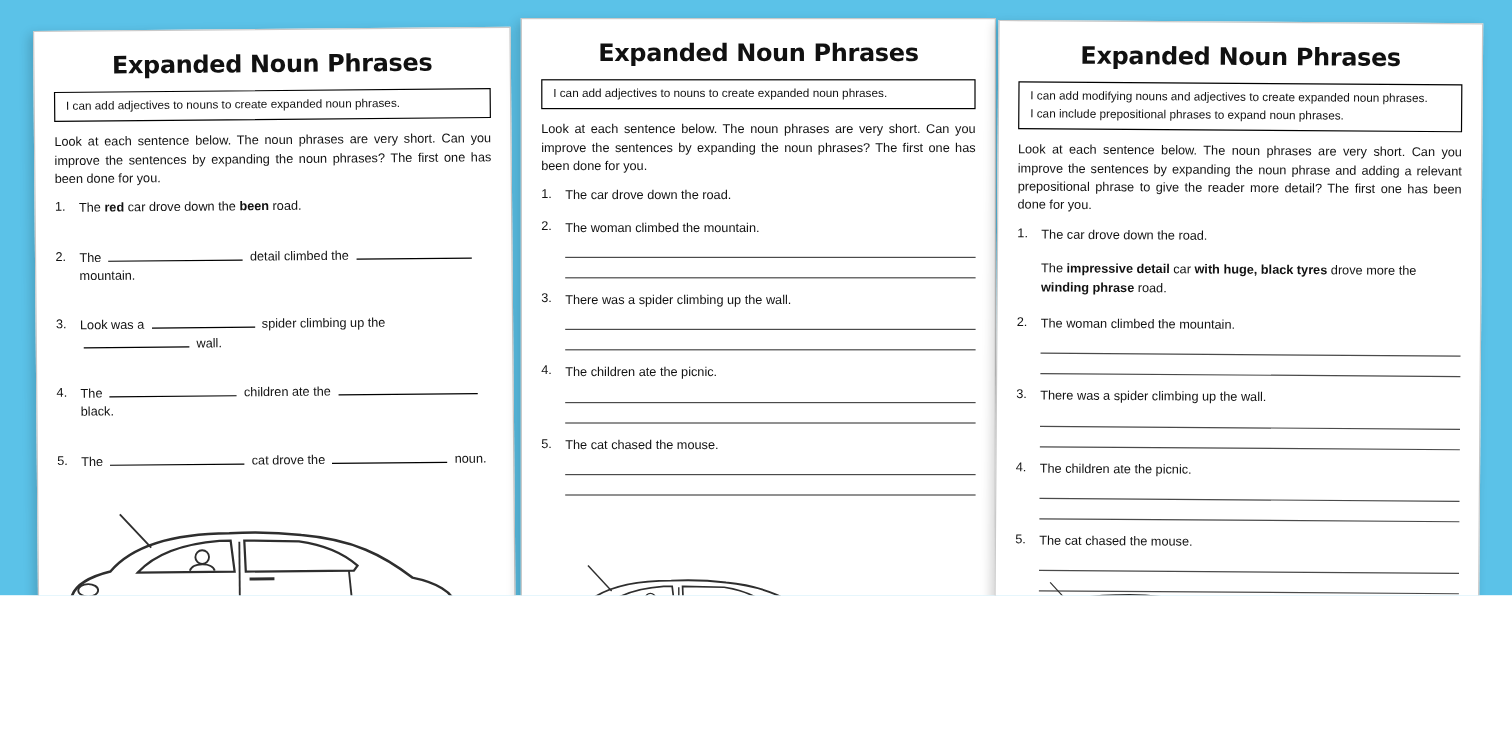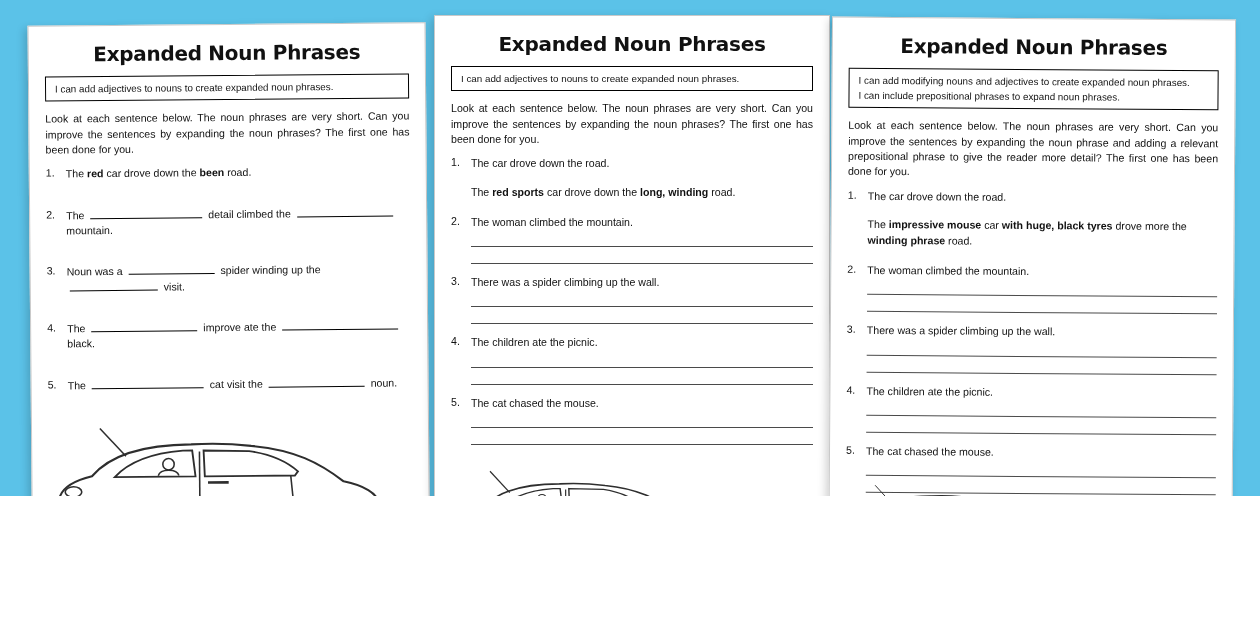--- a/index.html
+++ b/index.html
@@ -76,33 +76,33 @@
         </div>
         <div class="item">
           <span class="num">2.</span>
           <div class="item-body">
             <div class="sentence"><span>The </span><span class="blank" style="width: 112px;"></span><span> detail climbed the </span><span class="blank" style="width: 96px;"></span><span> mountain.</span></div>
           </div>
         </div>
         <div class="item">
           <span class="num">3.</span>
           <div class="item-body">
-            <div class="sentence"><span>Noun was a </span><span class="blank" style="width: 86px;"></span><span> spider winding up the </span><span class="blank" style="width: 88px;"></span><span> visit.</span></div>
+            <div class="sentence"><span>Look was a </span><span class="blank" style="width: 86px;"></span><span> spider climbing up the </span><span class="blank" style="width: 88px;"></span><span> wall.</span></div>
           </div>
         </div>
         <div class="item">
           <span class="num">4.</span>
           <div class="item-body">
-            <div class="sentence"><span>The </span><span class="blank" style="width: 106px;"></span><span> improve ate the </span><span class="blank" style="width: 116px;"></span><span> black.</span></div>
+            <div class="sentence"><span>The </span><span class="blank" style="width: 106px;"></span><span> children ate the </span><span class="blank" style="width: 116px;"></span><span> black.</span></div>
           </div>
         </div>
         <div class="item">
           <span class="num">5.</span>
           <div class="item-body">
-            <div class="sentence"><span>The </span><span class="blank" style="width: 112px;"></span><span> cat visit the </span><span class="blank" style="width: 96px;"></span><span> noun.</span></div>
+            <div class="sentence"><span>The </span><span class="blank" style="width: 112px;"></span><span> cat drove the </span><span class="blank" style="width: 96px;"></span><span> noun.</span></div>
           </div>
         </div>
       </div>
     <div class="car">
   <svg viewBox="0 0 340 150" fill="none" stroke="#2e2e2e" stroke-width="2">
     <path d="M52 13 L77 40" stroke-width="1.5"></path>
     <path d="M24 97 C14 95 10 86 13 78 C16 70 27 63 44 59 C62 38 94 29 140 29 C160 28 182 29 198 31 C240 35 264 48 287 66 C306 70 320 78 321 88 C322 95 314 99 303 99"></path>
     <path d="M24 97 L36 104 L58 106"></path>
     <path d="M114 107 L222 107"></path>
     <path d="M278 106 L303 99"></path>
@@ -151,21 +151,20 @@
     <div class="title">Expanded Noun Phrases</div>
     <div class="ican">
         <div class="ican-line">I can add adjectives to nouns to create expanded noun phrases.</div>
       </div>
     <div class="instructions">Look at each sentence below. The noun phrases are very short. Can you improve the sentences by expanding the noun phrases? The first one has been done for you.</div>
     <div class="items">
         <div class="item">
           <span class="num">1.</span>
           <div class="item-body">
             <div class="sentence"><span>The car drove down the road.</span></div>
-            <div class="example"><span>The </span><span class="b">red sports</span><span> car drove down the </span><span class="b">long, winding</span><span> road.</span></div>
           </div>
         </div>
         <div class="item">
           <span class="num">2.</span>
           <div class="item-body">
             <div class="sentence"><span>The woman climbed the mountain.</span></div>
             <div class="answer-line"></div>
             <div class="answer-line"></div>
           </div>
         </div>
@@ -247,21 +246,21 @@
     <div class="ican">
         <div class="ican-line">I can add modifying nouns and adjectives to create expanded noun phrases.</div>
         <div class="ican-line">I can include prepositional phrases to expand noun phrases.</div>
       </div>
     <div class="instructions">Look at each sentence below. The noun phrases are very short. Can you improve the sentences by expanding the noun phrase and adding a relevant prepositional phrase to give the reader more detail? The first one has been done for you.</div>
     <div class="items">
         <div class="item">
           <span class="num">1.</span>
           <div class="item-body">
             <div class="sentence"><span>The car drove down the road.</span></div>
-            <div class="example"><span>The </span><span class="b">impressive mouse</span><span> car </span><span class="b">with huge, black tyres</span><span> drove more the </span><span class="b">winding phrase</span><span> road.</span></div>
+            <div class="example"><span>The </span><span class="b">impressive detail</span><span> car </span><span class="b">with huge, black tyres</span><span> drove more the </span><span class="b">winding phrase</span><span> road.</span></div>
           </div>
         </div>
         <div class="item">
           <span class="num">2.</span>
           <div class="item-body">
             <div class="sentence"><span>The woman climbed the mountain.</span></div>
             <div class="answer-line"></div>
             <div class="answer-line"></div>
           </div>
         </div>

